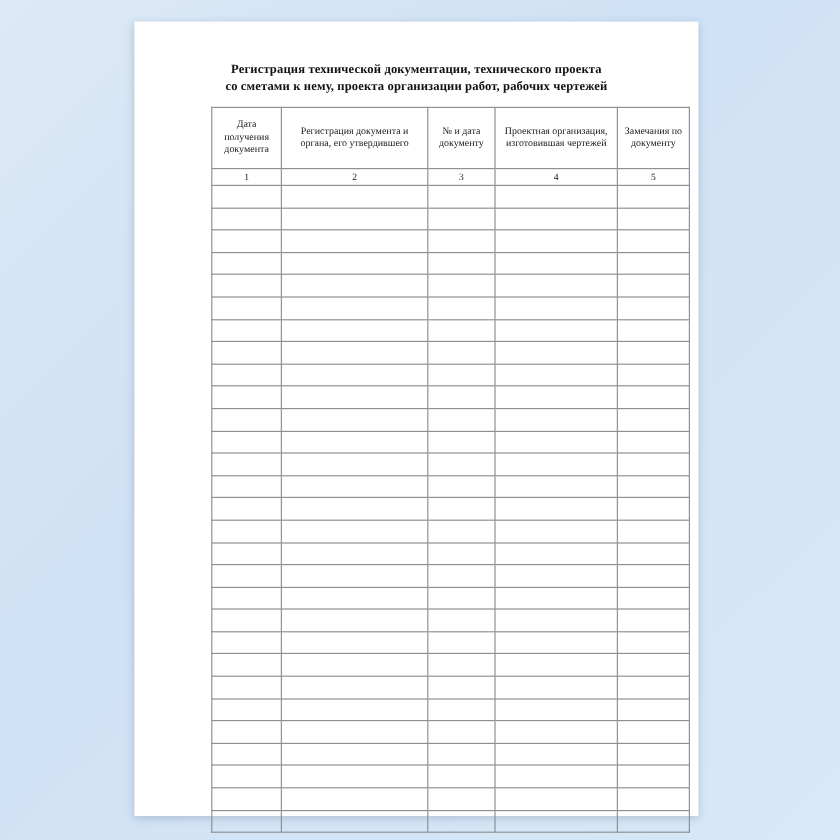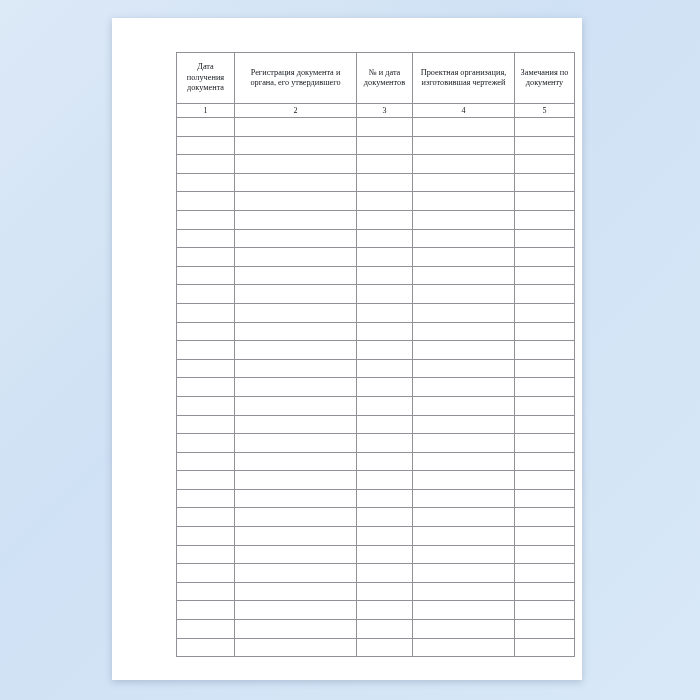--- a/index.html
+++ b/index.html
@@ -83,34 +83,38 @@
   .col4 { width: 102px; }
   .col5 { width: 60px; }
 </style>
 </head>
 <body>
 
 <div class="canvas">
   <div class="page">
     <div class="page-inner">
 
+      <div class="doc-title">
+        <span>Регистрация технической документации, технического проекта</span>
+        <span class="line2">со сметами к нему, проекта организации работ, рабочих чертежей</span>
+      </div>
 
       <table class="reg-table">
         <colgroup>
           <col class="col1">
             <col class="col2">
             <col class="col3">
             <col class="col4">
             <col class="col5">
         </colgroup>
         <thead>
           <tr>
             <th class="head-cell">Дата получения документа</th>
             <th class="head-cell">Регистрация документа и органа, его утвердившего</th>
-            <th class="head-cell">№ и дата документов</th>
+            <th class="head-cell">№ и дата документу</th>
             <th class="head-cell">Проектная организация, изготовившая чертежей</th>
             <th class="head-cell">Замечания по документу</th>
           </tr>
           <tr>
             <td class="num-cell">1</td>
             <td class="num-cell">2</td>
             <td class="num-cell">3</td>
             <td class="num-cell">4</td>
             <td class="num-cell">5</td>
           </tr>

